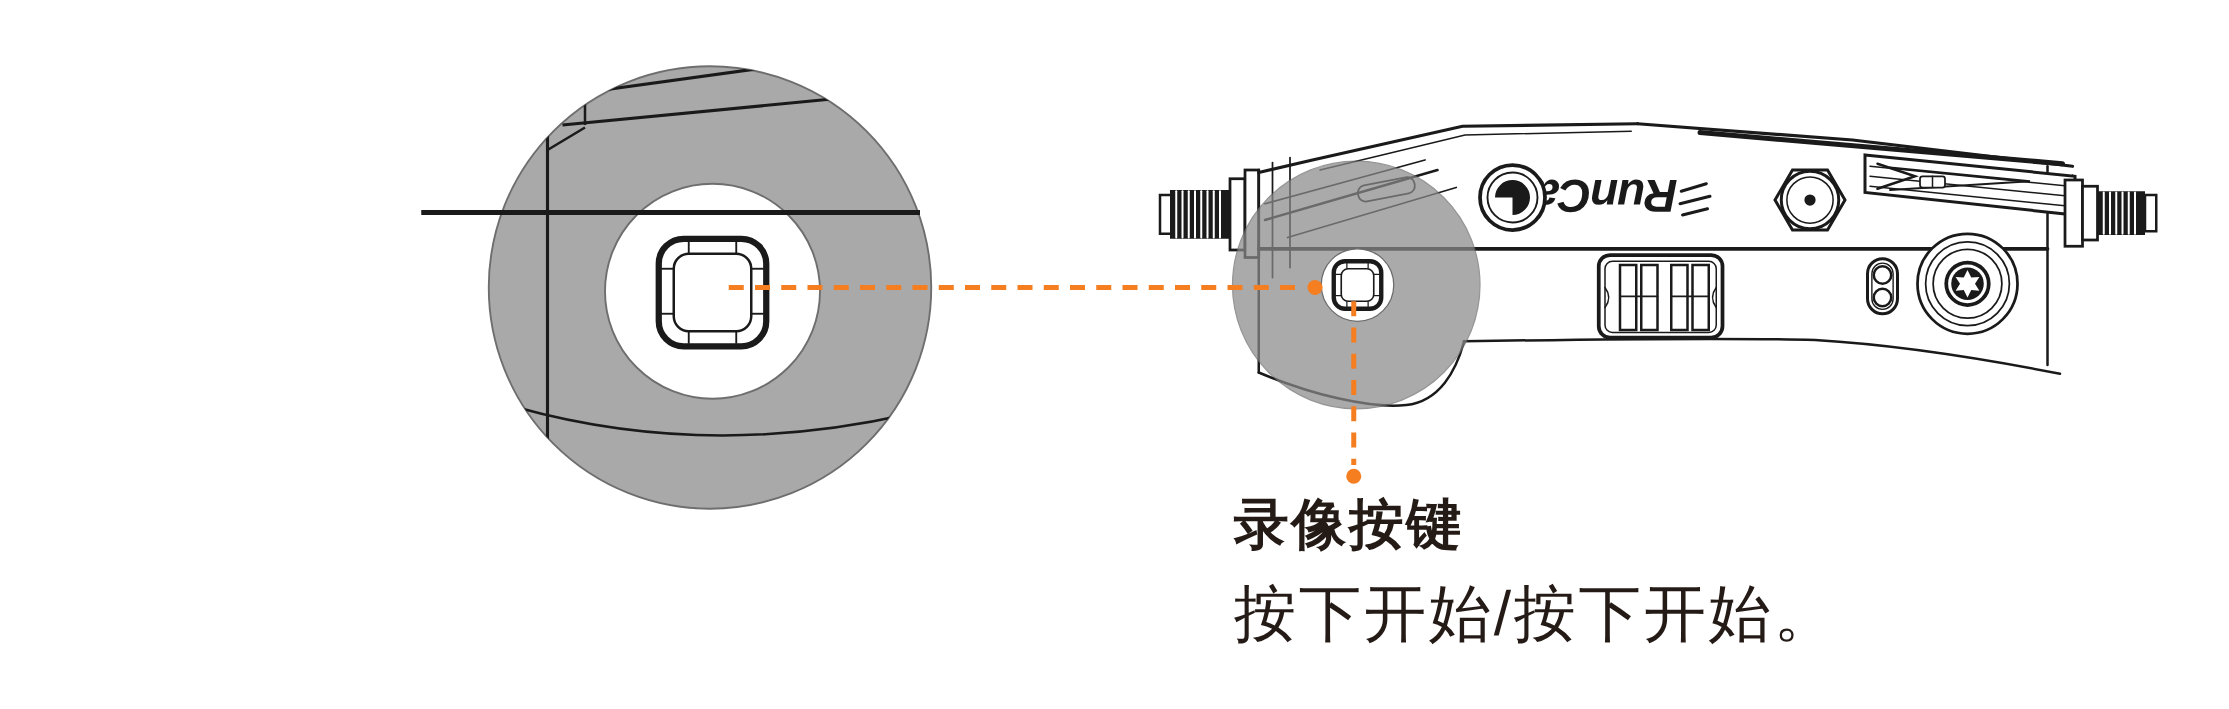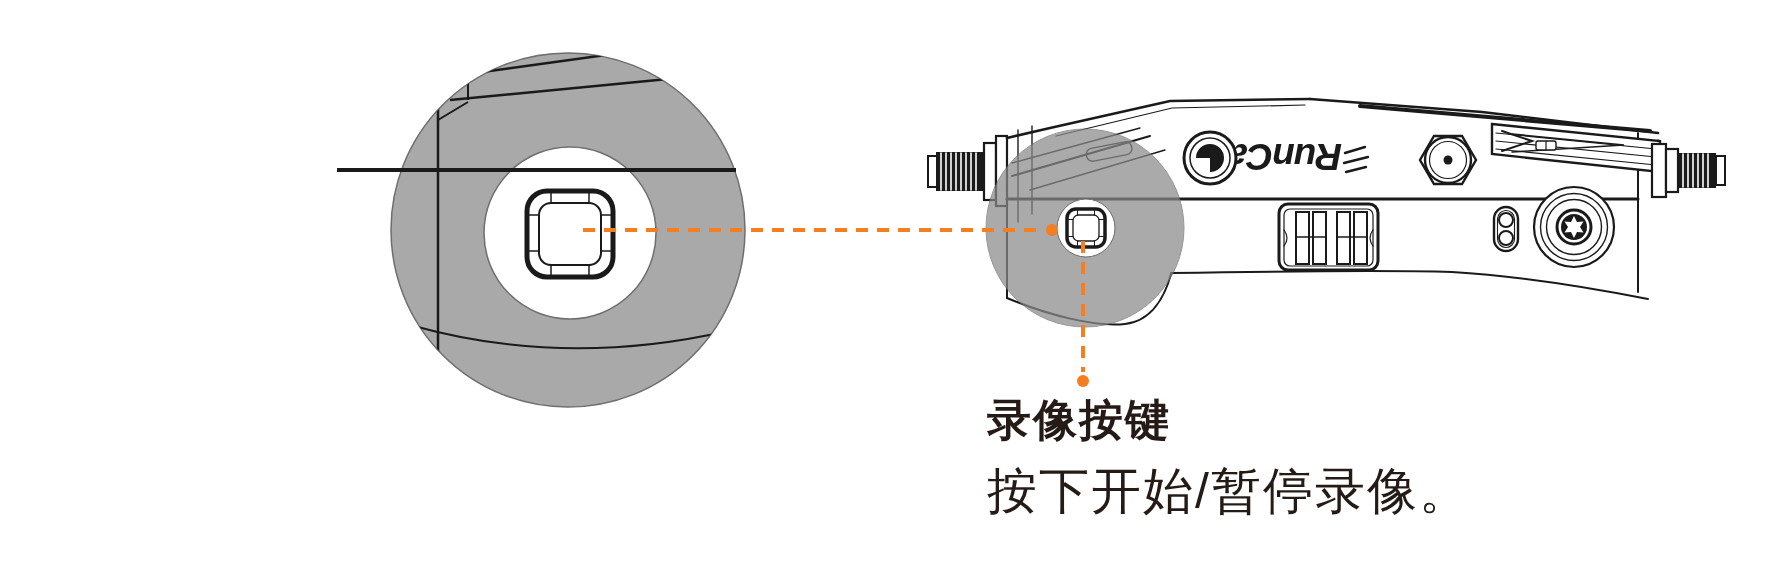--- a/index.html
+++ b/index.html
@@ -188,13 +188,13 @@
     </g>
   </g>
 
   <line x1="583" y1="230" x2="1044" y2="230" stroke="#F57E21" stroke-width="4" stroke-dasharray="12 9"></line>
   <circle cx="1052" cy="230" r="6" fill="#F57E21"></circle>
   <line x1="1083" y1="241" x2="1083" y2="372" stroke="#F57E21" stroke-width="4" stroke-dasharray="12 9"></line>
   <circle cx="1083" cy="381" r="6" fill="#F57E21"></circle>
 </svg>
 
 <div id="callout-title" class="callout-text">录像按键</div>
-<div id="callout-desc" class="callout-text">按下开始/暂停录像。</div>
+<div id="callout-desc" class="callout-text">按下开始/按下开始。</div>
 
 </body></html>

